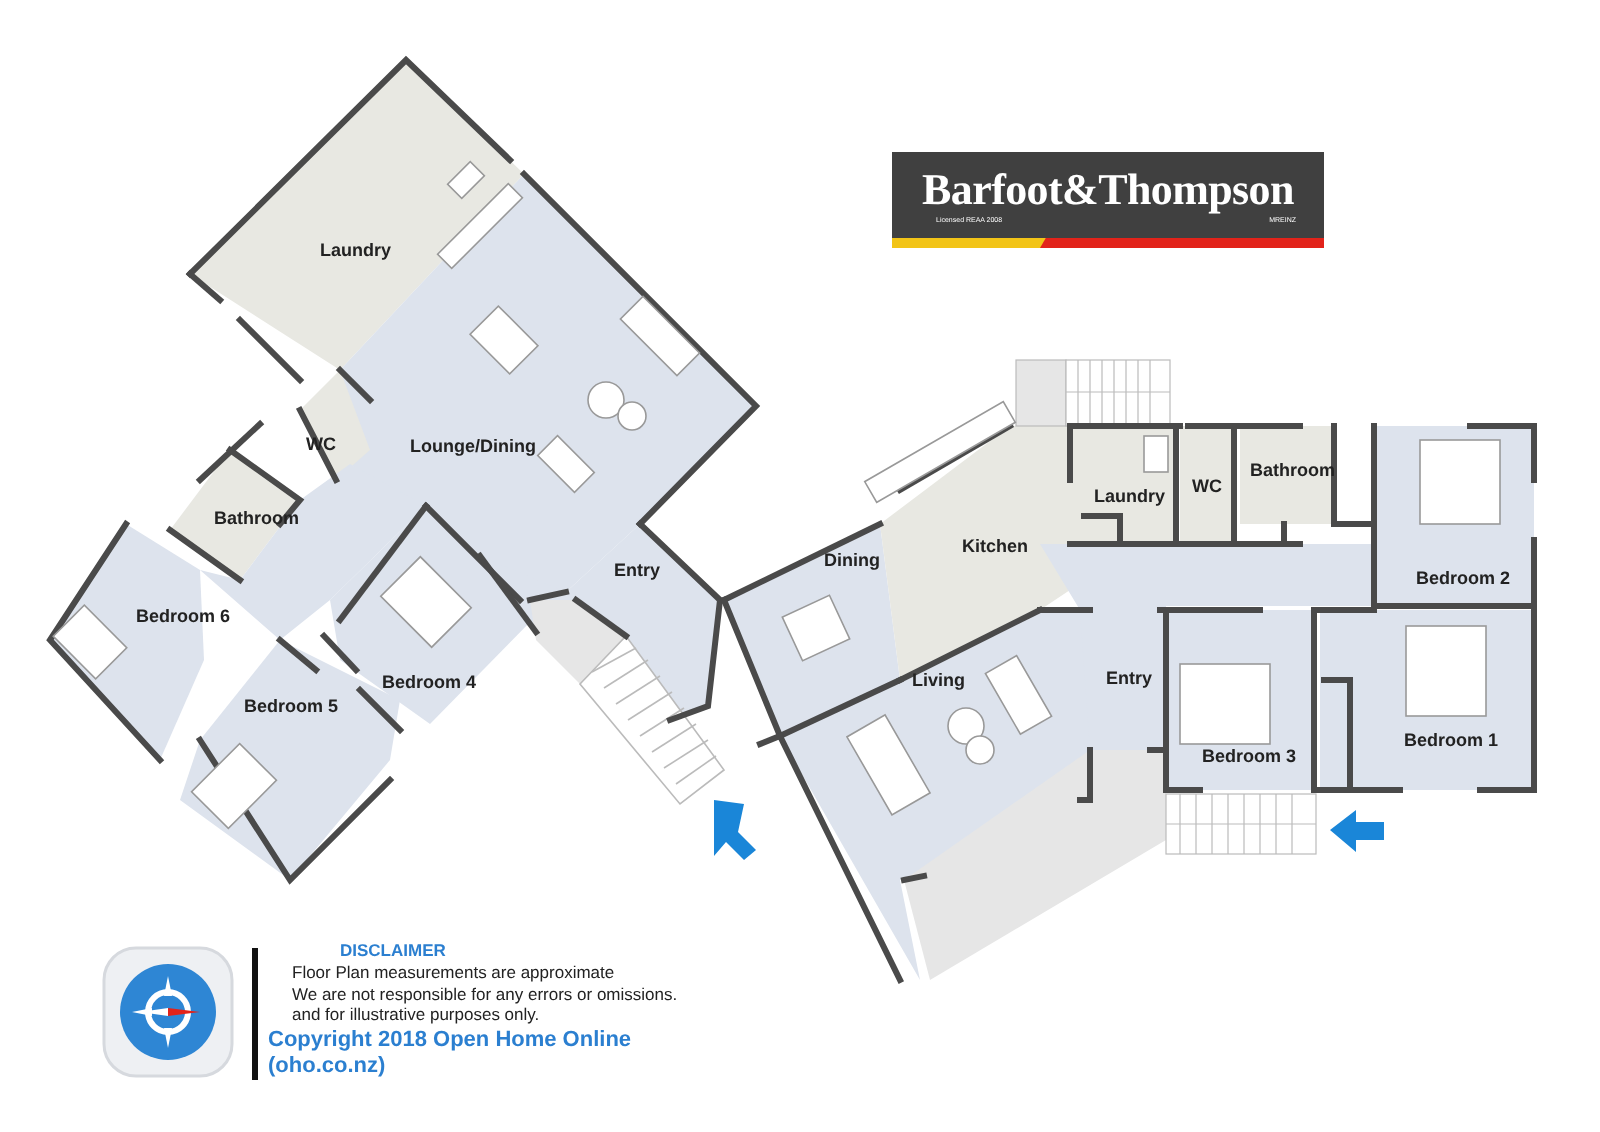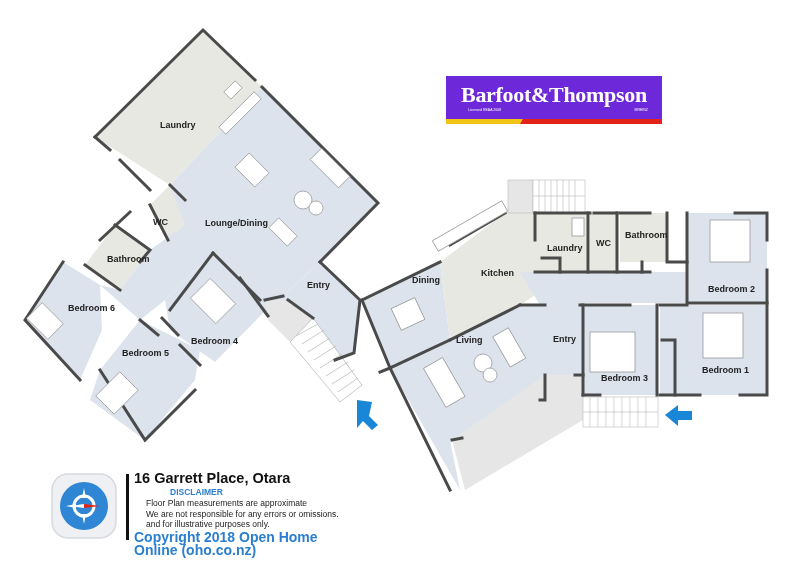--- a/index.html
+++ b/index.html
@@ -1,32 +1,32 @@
 <!DOCTYPE html>
 <html><head>
 <meta charset="utf-8">
 <style>
   html, body { margin: 0; padding: 0; background: #ffffff; }
   body { width: 800px; height: 566px; position: relative; overflow: hidden; font-family: "Liberation Sans", sans-serif; }
   #plan { position: absolute; left: 0; top: 0; width: 800px; height: 566px; }
   .room-label { font-family: "Liberation Sans", sans-serif; font-size: 9px; font-weight: bold; fill: #222; }
-  .brand { position: absolute; left: 446px; top: 76px; width: 216px; height: 48px; background: #6d28d9; overflow: hidden; }
+  .brand { position: absolute; left: 446px; top: 76px; width: 216px; height: 48px; background: #404040; overflow: hidden; }
   .brand-name { position: absolute; left: 0; right: 0; top: 6px; text-align: center; color: #fff; font-family: "Liberation Serif", serif; font-size: 22px; font-weight: bold; letter-spacing: -0.3px; }
   .brand-sub-left { position: absolute; left: 22px; top: 32px; color: #fff; font-size: 3.5px; }
   .brand-sub-right { position: absolute; right: 14px; top: 32px; color: #fff; font-size: 3.5px; }
   .brand-stripe-y { position: absolute; left: 0; bottom: 0; width: 80px; height: 5px; background: #f2c417; }
   .brand-stripe-r { position: absolute; left: 74px; right: 0; bottom: 0; height: 5px; background: #e2231a; transform: skewX(-30deg); transform-origin: bottom left; }
   .footer { position: absolute; left: 50px; top: 470px; width: 300px; height: 75px; }
   .compass { position: absolute; left: 0; top: 2px; width: 68px; height: 68px; }
   .footer-bar { position: absolute; left: 76px; top: 4px; width: 3px; height: 66px; background: #111; }
   .footer-text { position: absolute; left: 84px; top: 0; }
   .address { font-size: 14.5px; font-weight: bold; color: #111; line-height: 17px; }
   .disclaimer-head { font-size: 8.5px; color: #2b7fd0; font-weight: bold; line-height: 11px; padding-left: 36px; }
   .disclaimer-line { font-size: 8.5px; color: #222; line-height: 10.5px; padding-left: 12px; }
-  .copyright { font-size: 14px; color: #2b7fd0; font-weight: bold; line-height: 13px; margin-top: 1px; }
+  .copyright { font-size: 11px; color: #2b7fd0; font-weight: bold; line-height: 13px; margin-top: 1px; }
 </style>
 </head>
 <body>
 
 <svg id="plan" viewBox="0 0 800 566" xmlns="http://www.w3.org/2000/svg">
 
   <g>
 
     <polygon points="203,30 262,87 170,185 95,137" fill="#e8e8e2"></polygon>
 
@@ -239,20 +239,19 @@
     <circle cx="34" cy="34" r="24" fill="#2e86d4"></circle>
     <circle cx="34" cy="34" r="10" fill="none" stroke="#fff" stroke-width="3"></circle>
     <polygon points="34,16 36,26 32,26" fill="#fff"></polygon>
     <polygon points="34,52 36,42 32,42" fill="#fff"></polygon>
     <polygon points="16,34 26,32 26,36" fill="#fff"></polygon>
     <polygon points="34,32 50,34 34,36" fill="#e2231a"></polygon>
     <polygon points="34,32 20,34 34,36" fill="#fff"></polygon>
   </svg>
   <div class="footer-bar"></div>
   <div class="footer-text">
-    <div class="address">16 Garrett Place, Otara</div>
     <div class="disclaimer-head">DISCLAIMER</div>
     <div class="disclaimer-line">Floor Plan measurements are approximate</div>
     <div class="disclaimer-line">We are not responsible for any errors or omissions.</div>
     <div class="disclaimer-line">and for illustrative purposes only.</div>
     <div class="copyright">Copyright  2018  Open Home Online (oho.co.nz)</div>
   </div>
 </div>
 
 </body></html>

